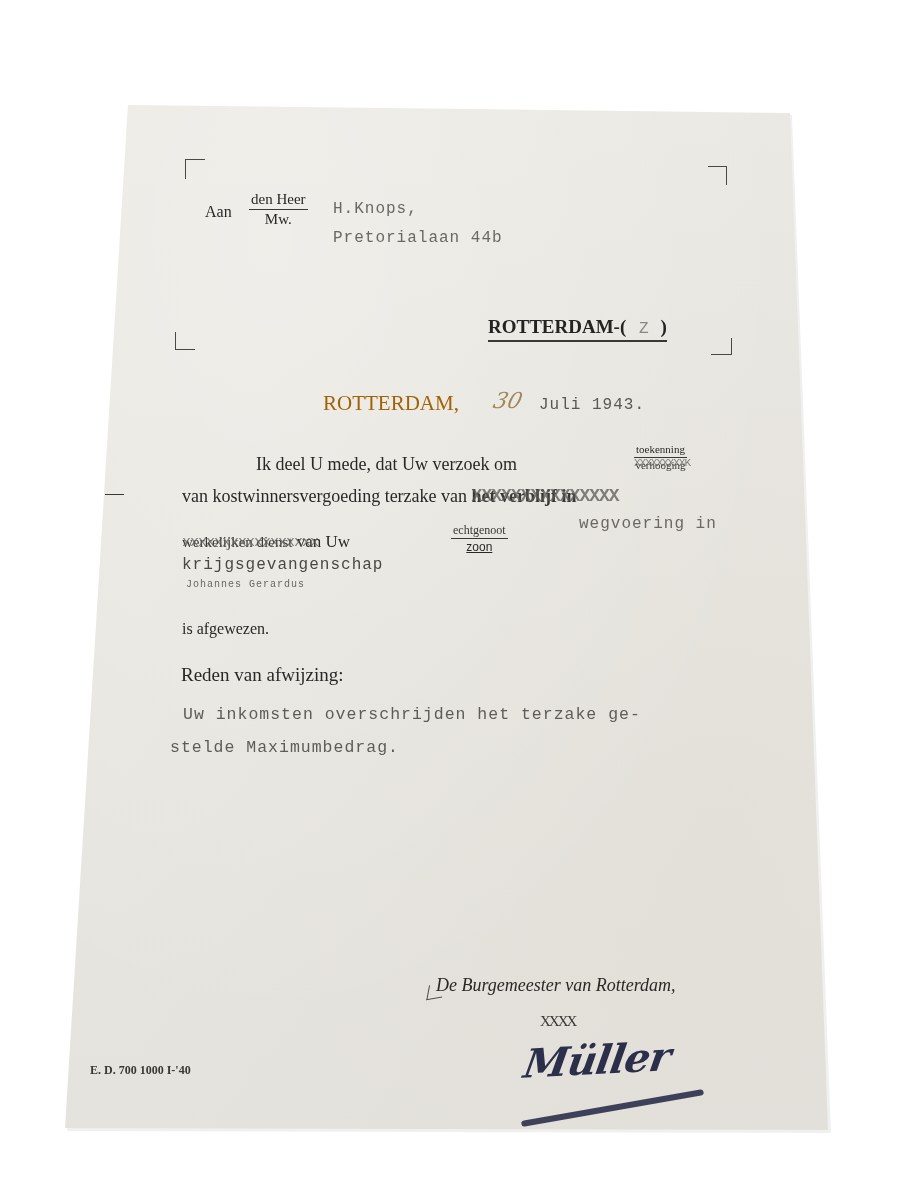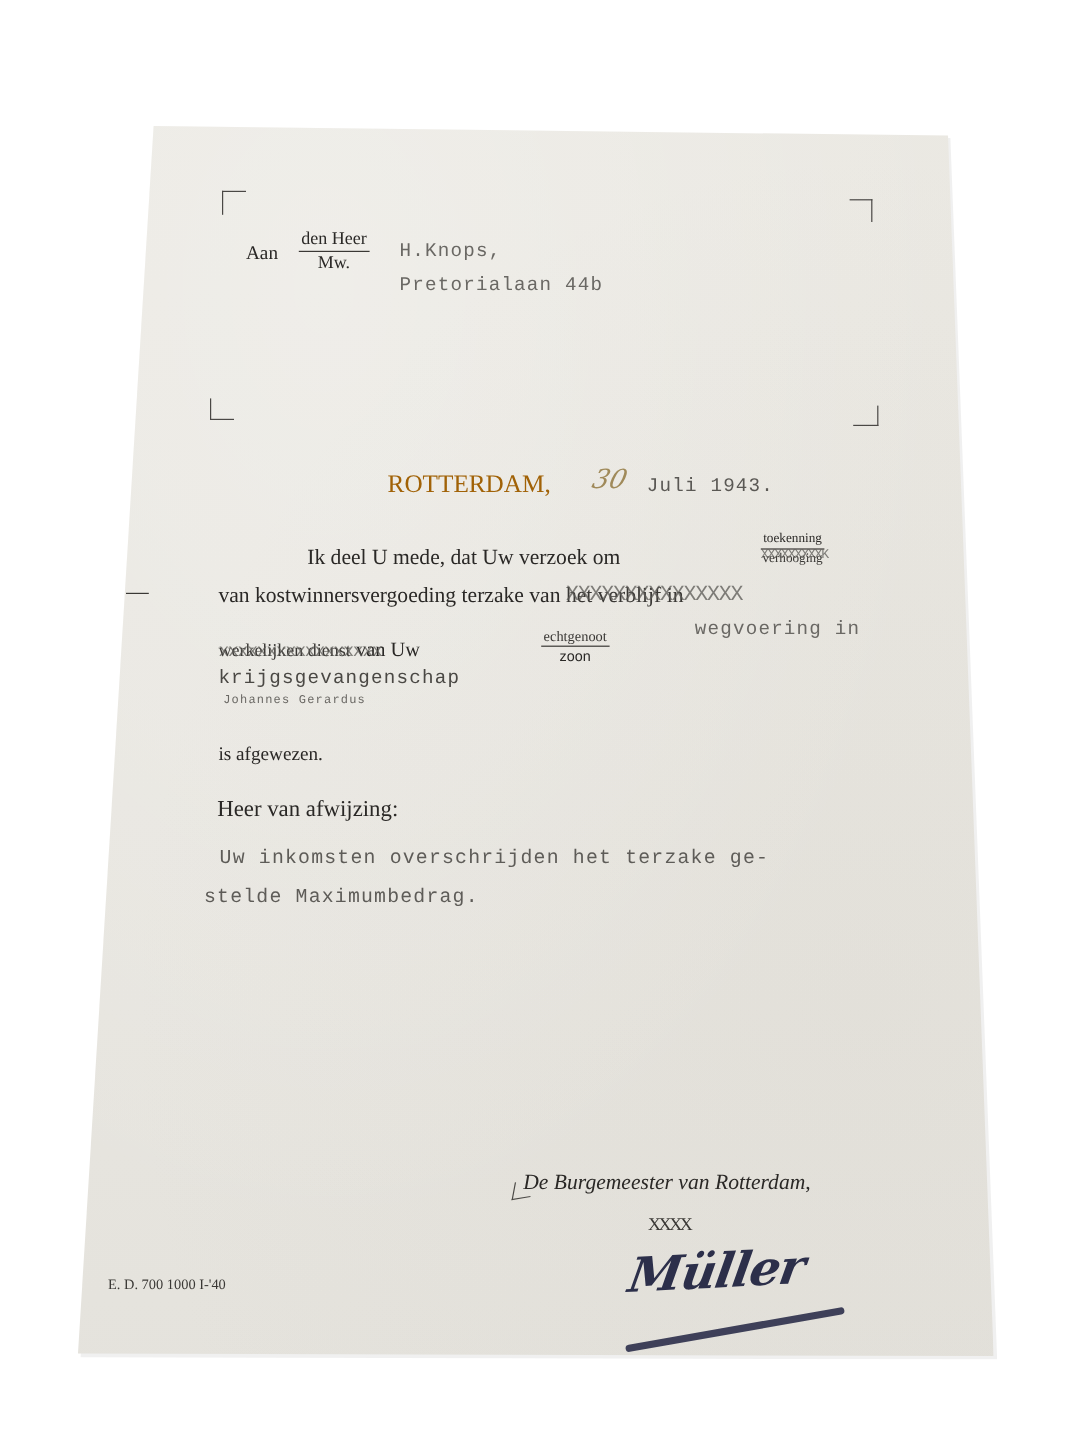--- a/index.html
+++ b/index.html
@@ -105,62 +105,67 @@
   <div class="el serif" style="left:205px; top:203px; font-size:16px;">Aan</div>
   <div class="el serif" style="left:249px; top:192px; font-size:15px;">
     <span class="frac">
       <span class="top">den Heer</span>
       <span class="bot">Mw.</span>
     </span>
   </div>
   <div class="el mono" style="left:333px; top:200px; font-size:16px;">H.Knops,</div>
   <div class="el mono" style="left:333px; top:229px; font-size:16px;">Pretorialaan 44b</div>
 
+  <div class="el serif" style="left:488px; top:316px; font-size:19px; font-weight:bold; border-bottom:2px solid #3a3835; padding-bottom:2px; color:#252321;">
+    <span>ROTTERDAM-(</span>
+    <span class="mono" style="font-weight:normal; font-size:16px; color:#8a8884; margin-left:8px; margin-right:6px;">Z</span>
+    <span>)</span>
+  </div>
 
   <div class="el serif" style="left:323px; top:391px; font-size:21px; color:#a16207;">ROTTERDAM,</div>
   <div class="el" style="left:494px; top:388px; font-size:22px; font-family:'DejaVu Serif', serif; font-style:italic; color:#a08a5a; transform:skewX(-15deg);">30</div>
   <div class="el mono" style="left:539px; top:396px; font-size:16px; color:#5a5854;">Juli 1943.</div>
 
   <div class="el serif" style="left:256px; top:454px; font-size:18px;">
     <span>Ik deel U mede, dat Uw verzoek om</span>
   </div>
   <div class="el serif" style="left:634px; top:444px; font-size:11px;">
     <span class="frac">
       <span class="top">toekenning</span>
       <span class="bot struck" data-overstrike="XXXXXXXXXK">verhooging</span>
     </span>
   </div>
 
   <div class="el serif" style="left:182px; top:486px; font-size:18px;">
     <span>van kostwinnersvergoeding terzake van</span>
-    <span class="struck" data-overstrike="XXXXXXXXXXXXXXX" style="font-weight:normal;">het verblijf in</span>
+    <span class="struck" data-overstrike="XXXXXXXXXXXXXXX" style="font-weight:bold;">het verblijf in</span>
   </div>
 
   <div class="el mono" style="left:579px; top:515px; font-size:16px;">wegvoering in</div>
 
   <div class="el serif" style="left:182px; top:532px; font-size:17px;">
     <span class="struck" data-overstrike="xxxxxxxxxxxxxxxxx" style="font-size:15px;">werkelijken dienst</span>
     <span>van Uw</span>
   </div>
   <div class="el serif" style="left:451px; top:524px; font-size:12px;">
     <span class="frac">
       <span class="top struck" data-overstrike="">echtgenoot</span>
-      <span class="bot" style="font-family:'Liberation Sans', sans-serif;">zoon</span>
+      <span class="bot" style="font-family:'Liberation Sans', sans-serif;text-decoration:underline;">zoon</span>
     </span>
   </div>
 
   <div class="el mono" style="left:182px; top:556px; font-size:16px; color:#4a4844;">krijgsgevangenschap</div>
   <div class="el mono" style="left:186px; top:579px; font-size:10px;">Johannes Gerardus</div>
 
   <div class="el serif" style="left:182px; top:620px; font-size:16px;">is afgewezen.</div>
 
-  <div class="el serif" style="left:181px; top:664px; font-size:19px;">Heer van afwijzing:</div>
+  <div class="el serif" style="left:181px; top:664px; font-size:19px;">Reden van afwijzing:</div>
   <div class="el mono" style="left:170px; top:738px; font-size:16.5px; color:#5e5c58;">stelde Maximumbedrag.</div>
   <div class="el mono" style="left:183px; top:705px; font-size:16.5px; color:#5e5c58;">Uw inkomsten overschrijden het terzake ge-</div>
 
   <div class="el" style="left:428px; top:984px; width:14px; height:14px; border-left:1.5px solid #4a4845; border-bottom:1.5px solid #4a4845; transform:skewX(-20deg) rotate(-10deg);"></div>
   <div class="el serif" style="left:436px; top:975px; font-size:18px; font-style:italic;">De Burgemeester van Rotterdam,</div>
   <div class="el serif" style="left:540px; top:1013px; font-size:15px; color:#3a3835; letter-spacing:-2px;">XXXX</div>
   <div class="el" style="left:525px; top:1036px; font-size:40px; font-family:'DejaVu Serif', serif; font-style:italic; font-weight:bold; color:#2c2f4a; transform:skewX(-12deg) rotate(-3deg); letter-spacing:-1px;">Müller</div>
   <div class="el" style="left:520px; top:1105px; width:185px; height:6px; background:#2c2f4a; border-radius:3px; transform:rotate(-10deg); opacity:0.9;"></div>
 
-  <div class="el serif" style="left:90px; top:1063px; font-size:12px; color:#3a3835;">E. D. 700 1000 I-'40</div>
+  <div class="el serif" style="left:90px; top:1063px; font-size:12px; color:#3a3835;font-weight:bold;">E. D. 700 1000 I-'40</div>
 </div>
 
 </body></html>

